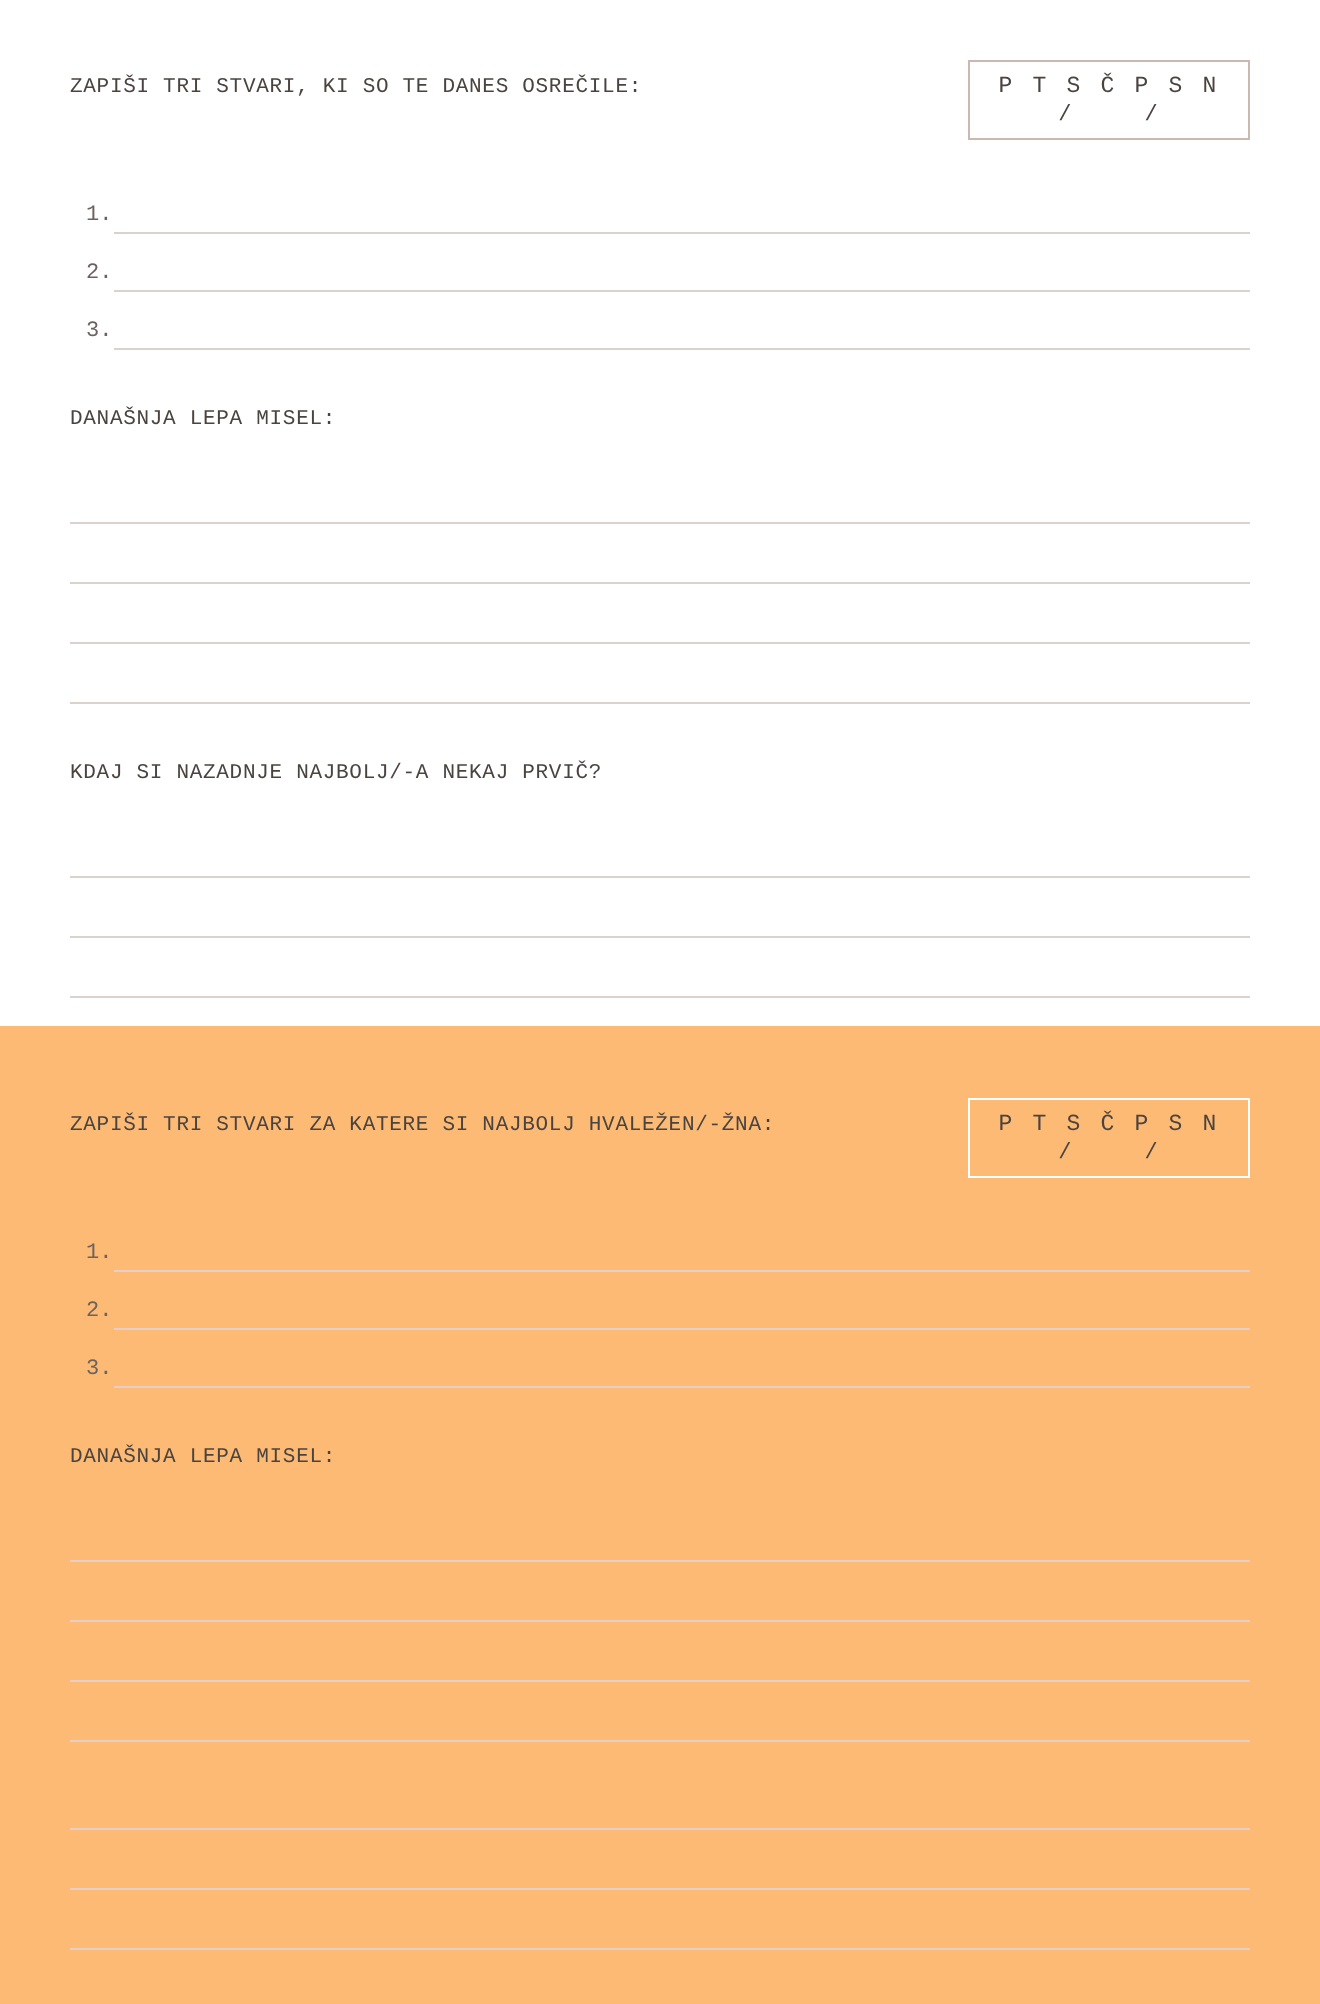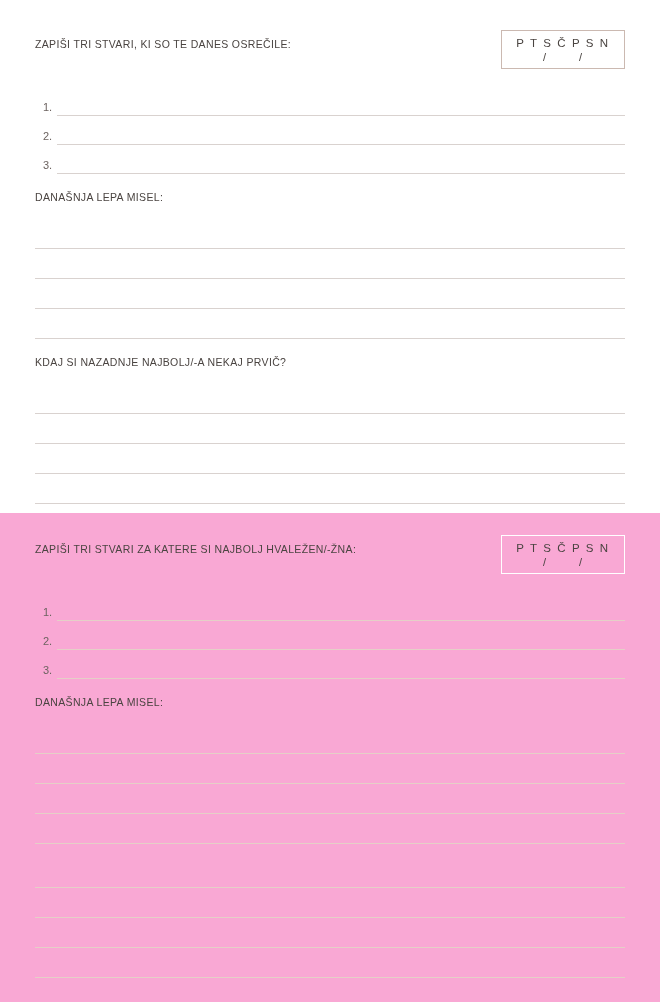--- a/index.html
+++ b/index.html
@@ -18,30 +18,31 @@
   .page {
     width: 660px;
     height: 1002px;
     position: relative;
     box-sizing: border-box;
   }
   .panel {
     position: relative;
     box-sizing: border-box;
     padding: 0 35px;
+    font-family: Liberation Mono, monospace;
   }
   .panel-white {
     background: #ffffff;
     height: 489px;
     padding-top: 30px;
   }
   .panel-tinted {
-    background: #f9a8d4;
+    background: #fdba74;
     height: 489px;
-    padding-top: 22px;
+    padding-top: 36px;
   }
   .panel-gap {
     height: 24px;
     background: #ffffff;
   }
 
   .prompt {
     font-size: 10.5px;
     letter-spacing: 0.35px;
     color: #4a4441;
@@ -54,21 +55,21 @@
     display: flex;
     justify-content: space-between;
     align-items: flex-start;
   }
   .head-prompt {
     max-width: 420px;
     padding-top: 7px;
   }
 
   .datebox {
-    width: 124px;
+    width: 141px;
     box-sizing: border-box;
     border: 1px solid #cbb9b1;
     background: transparent;
     padding: 6px 0 5px 0;
     text-align: center;
   }
   .datebox-tinted {
     border: 1px solid #ffffff;
   }
   .days {
@@ -108,21 +109,21 @@
   .num-line {
     flex: 1;
     border-bottom: 1px solid #d9d2cf;
     height: 1px;
   }
   .num-line-tinted {
     border-bottom: 1px solid #e5cfc7;
   }
 
   .section-title {
-    margin-top: 16px;
+    margin-top: 28px;
     margin-bottom: 0;
   }
 
   .lines {
     margin-top: 14px;
   }
   .wline {
     border-bottom: 1px solid #d9d2cf;
     height: 29px;
   }

